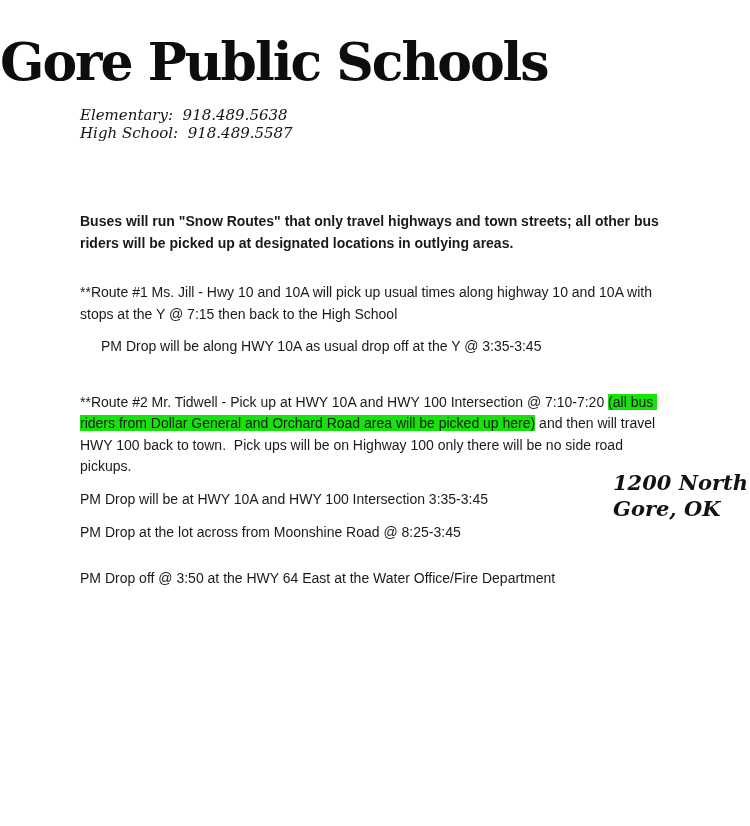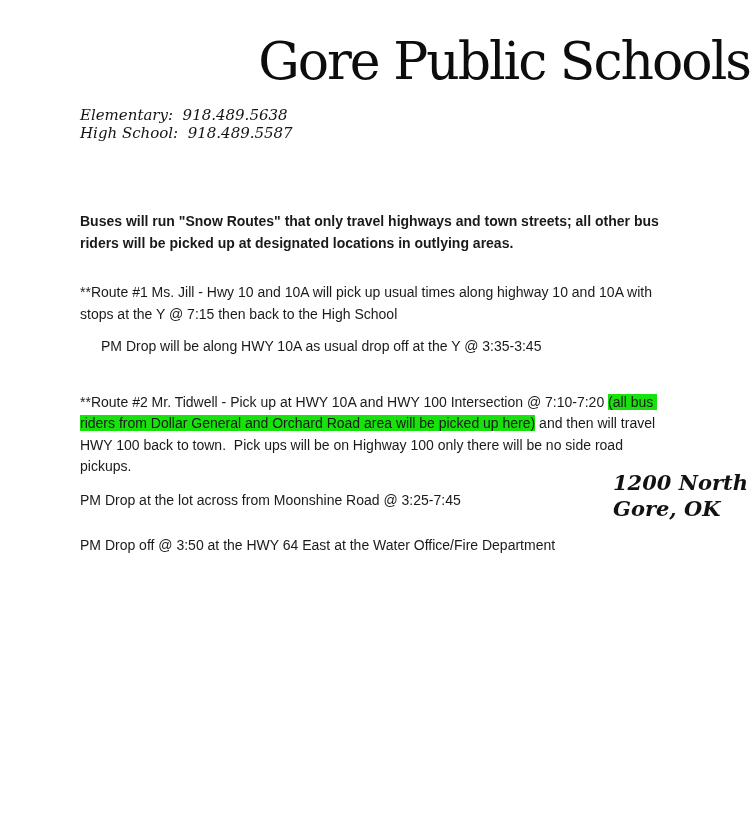--- a/index.html
+++ b/index.html
@@ -10,23 +10,23 @@
     position: relative;
     overflow: hidden;
     font-family: "Liberation Sans", sans-serif;
     color: var(--ink, #1a1a1a);
   }
   .school-title {
     position: absolute;
     top: 32px;
     left: 0;
     right: 0;
-    text-align: right;
+    text-align: left;
     font-family: "DejaVu Serif", serif;
-    font-weight: normal;
+    font-weight: bold;
     font-size: 52px;
     line-height: 1.15;
     letter-spacing: -2px;
     color: #0d0d0d;
   }
   .phone-row {
     position: absolute;
     top: 106px;
     left: 80px;
     right: 74px;
@@ -81,22 +81,23 @@
   </div>
 </header>
 
 <main class="content">
   <p class="intro">Buses will run "Snow Routes" that only travel highways and town streets; all other bus riders will be picked up at designated locations in outlying areas.</p>
 
   <p class="p-route1">**Route #1 Ms. Jill - Hwy 10 and 10A will pick up usual times along highway 10 and 10A with stops at the Y @ 7:15 then back to the High School</p>
   <p class="p-pm1">PM Drop will be along HWY 10A as usual drop off at the Y @ 3:35-3:45</p>
 
   <p class="p-route2"><span>**Route #2 Mr. Tidwell - Pick up at HWY 10A and HWY 100 Intersection @ 7:10-7:20 </span><span class="hl">(all bus riders from Dollar General and Orchard Road area will be picked up here)</span><span> and then will travel HWY 100 back to town.  Pick ups will be on Highway 100 only there will be no side road pickups.</span></p>
+  <p class="p-pm2">PM Drop will be at HWY 10A and HWY 100 Intersection 3:35-3:45</p>
 
-  <p class="p-pm3">PM Drop at the lot across from Moonshine Road @ 3:25-7:45</p>
+  <p class="p-pm3">PM Drop at the lot across from Moonshine Road @ 8:25-3:45</p>
 
   <p class="p-pm4">PM Drop off @ 3:50 at the HWY 64 East at the Water Office/Fire Department</p>
 </main>
 
 <aside class="address-block">
   <div>1200 North</div>
   <div>Gore, OK</div>
 </aside>
 
 </body></html>

